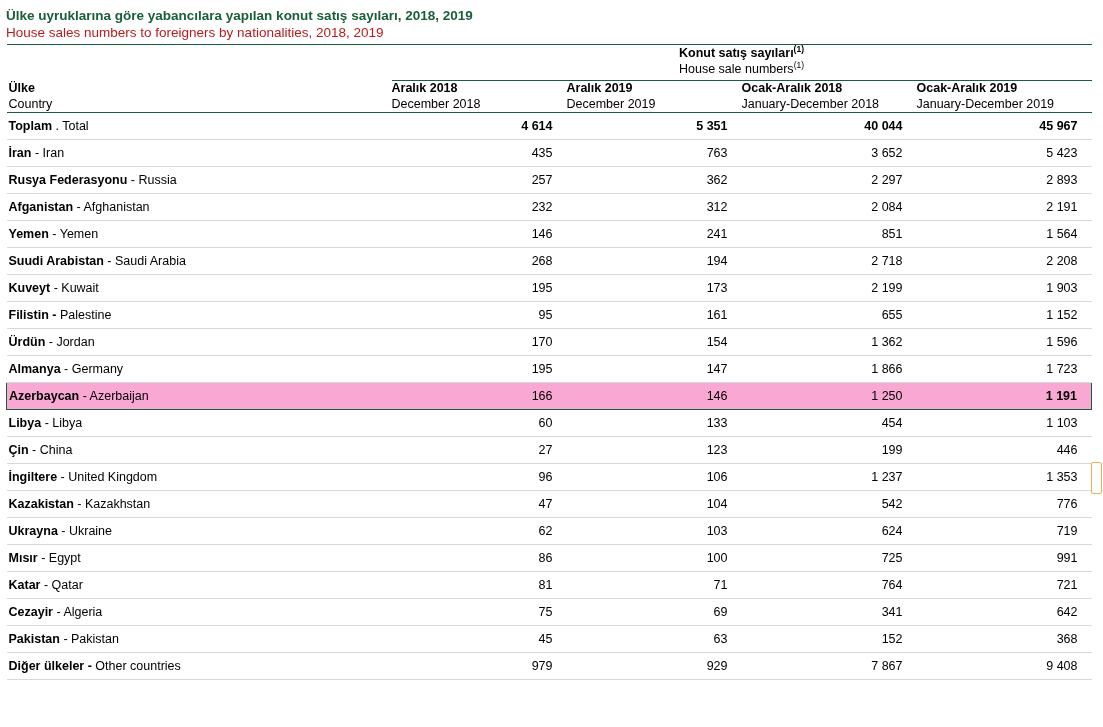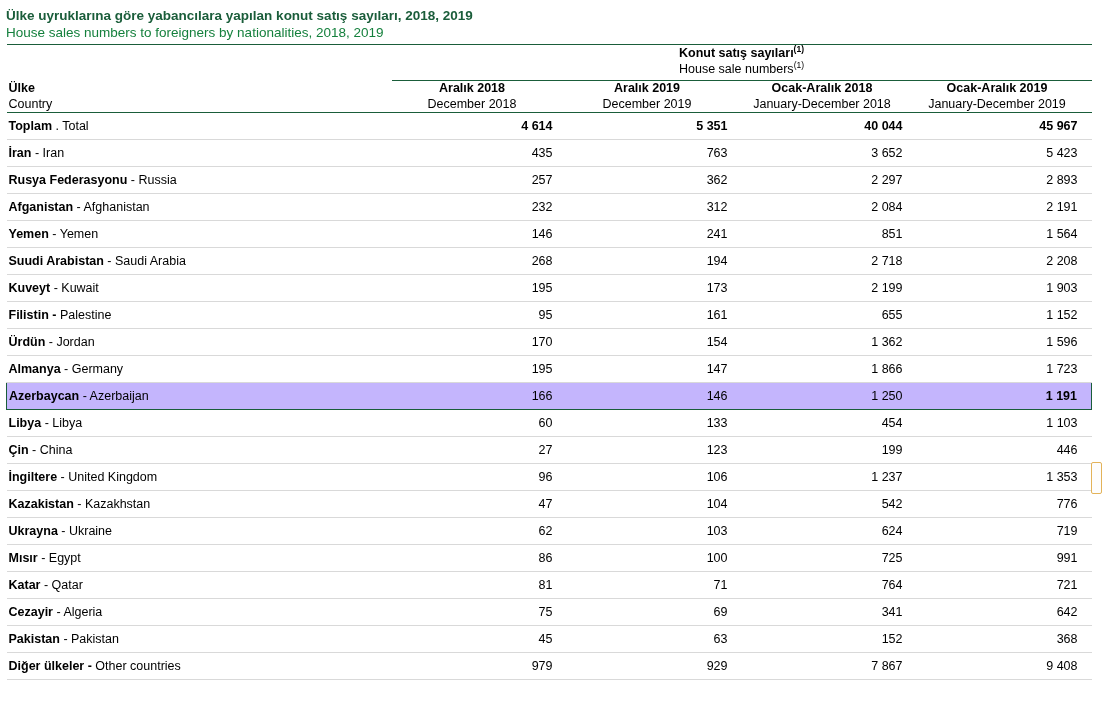--- a/index.html
+++ b/index.html
@@ -24,21 +24,21 @@
   .title-tr {
     font-size: 13.5px;
     font-weight: bold;
     color: #1a5d3a;
     line-height: 17px;
     white-space: nowrap;
   }
   .title-en {
     font-size: 13.5px;
     font-weight: normal;
-    color: #15803d;
+    color: #b91c1c;
     line-height: 17px;
     white-space: nowrap;
     margin-bottom: 2px;
   }
   table.main {
     border-collapse: collapse;
     width: 1085px;
     table-layout: fixed;
     margin-top: 3px;
   }
@@ -73,21 +73,21 @@
     font-size: 12.5px;
     line-height: 15.5px;
     padding-bottom: 3px;
     padding-top: 4px;
   }
   .colhdr td.country-h {
     text-align: left;
     padding-left: 2px;
   }
   .colhdr td.num-h {
-    text-align: center;
+    text-align: left;
     padding-right: 14px;
   }
   .hline-strong td {
     border-bottom: 1.6px solid #1a5d3a;
     height: 0;
     font-size: 0;
     line-height: 0;
   }
   tr.datarow td {
     font-size: 12.5px;
@@ -104,21 +104,21 @@
   tr.datarow td.c-num {
     text-align: right;
     padding-right: 14px;
     white-space: nowrap;
   }
   .nm-tr { font-weight: bold; }
   .nm-en { font-weight: normal; }
   tr.total td { font-weight: bold; margin-top: 10px; }
   tr.total td.c-name .nm-en { font-weight: normal; }
   tr.highlight td {
-    background: #c4b5fd;
+    background: #f9a8d4;
     border-top: 1.6px solid #1a5d3a;
     border-bottom: 1.6px solid #1a5d3a;
   }
   tr.highlight td.first { border-left: 1.6px solid #1a5d3a; }
   tr.highlight td.last { border-right: 1.6px solid #1a5d3a; font-weight: bold; }
   sup { font-size: 8.5px; vertical-align: super; line-height: 0; }
   .scroll-marker {
     position: absolute;
     right: 1px;
     top: 462px;

